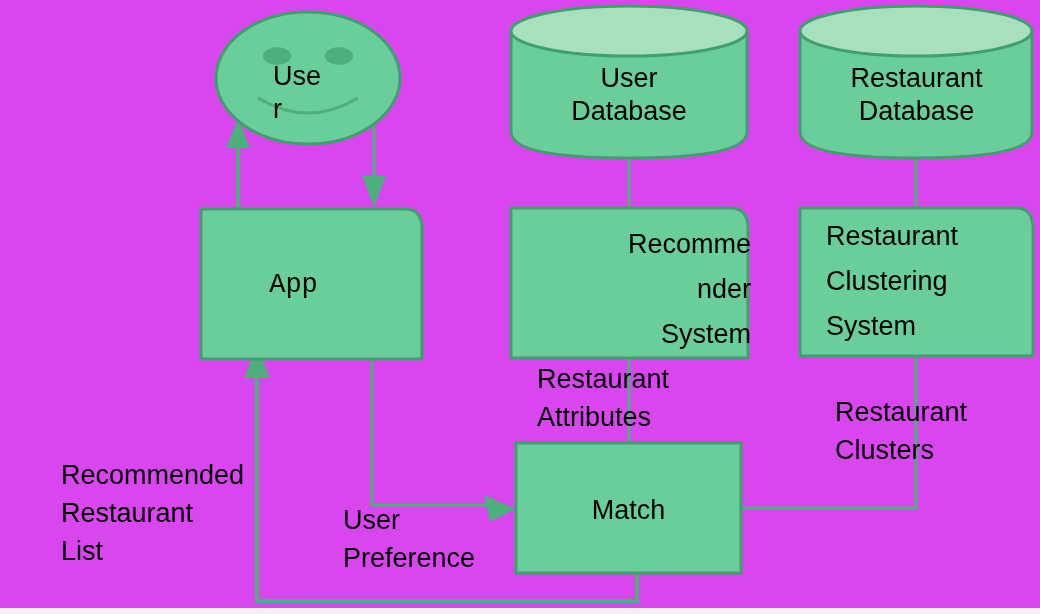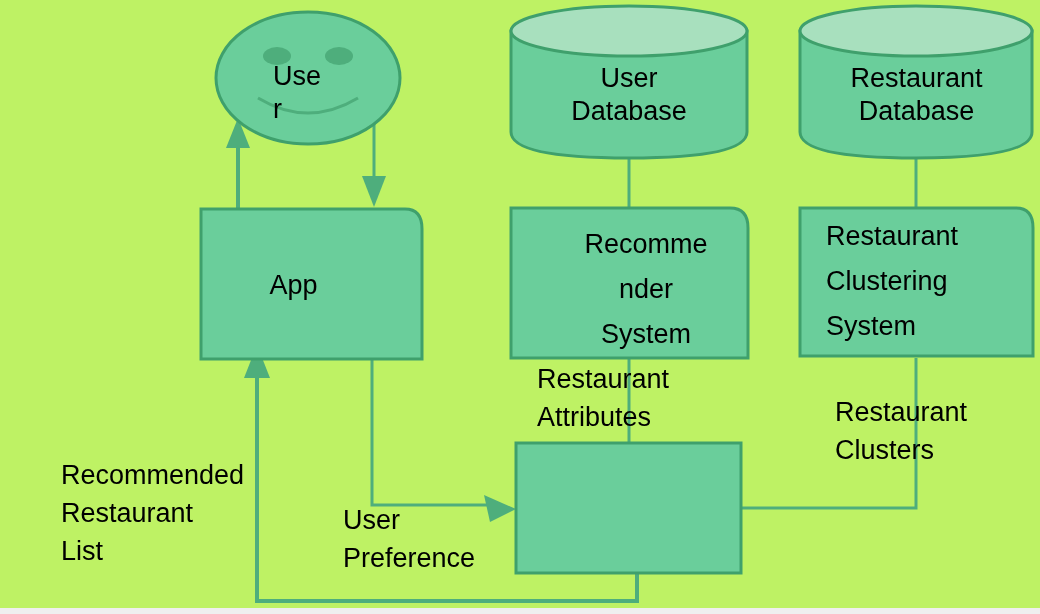--- a/index.html
+++ b/index.html
@@ -8,21 +8,21 @@
     padding: 0;
     background: #ffffff;
   }
   body {
     font-family: "Liberation Sans", sans-serif;
   }
   #canvas {
     position: relative;
     width: 1040px;
     height: 614px;
-    background: #bef264;
+    background: #d946ef;
     overflow: hidden;
   }
   #diagram-svg {
     position: absolute;
     left: 0;
     top: 0;
     width: 1040px;
     height: 614px;
   }
   .node-label {
@@ -128,36 +128,37 @@
     </g>
 
     <g>
       <rect x="516" y="443" width="225" height="130" fill="#6ACE9B" stroke="#3FA06C" stroke-width="3"></rect>
     </g>
   </svg>
 
   <div class="node-label" style="left:273px; top:60px; width:120px; text-align:left;">Use
 r</div>
 
-  <div class="node-label" style="left:201px; top:269px; width:185px; text-align:center;">App</div>
+  <div class="node-label" style="left:201px; top:269px; width:185px; text-align:center;font-family:Liberation Mono, monospace;">App</div>
 
   <div class="node-label" style="left:511px; top:62px; width:236px; text-align:center;">User
 Database</div>
 
   <div class="node-label" style="left:800px; top:62px; width:233px; text-align:center;">Restaurant
 Database</div>
 
-  <div class="node-label" style="left:541px; top:222px; width:210px; text-align:center; line-height:45px;">Recomme
+  <div class="node-label" style="left:541px; top:222px; width:210px; text-align:right; line-height:45px;">Recomme
 nder
 System</div>
 
   <div class="node-label" style="left:826px; top:214px; width:210px; text-align:left; line-height:45px;">Restaurant
 Clustering
 System</div>
 
+  <div class="node-label" style="left:516px; top:494px; width:225px; text-align:center;">Match</div>
 
   <div class="edge-label" style="left:537px; top:360px; width:220px; text-align:left;">Restaurant
 Attributes</div>
 
   <div class="edge-label" style="left:835px; top:393px; width:220px; text-align:left;">Restaurant
 Clusters</div>
 
   <div class="edge-label" style="left:343px; top:501px; width:200px; text-align:left;">User
 Preference</div>
 

